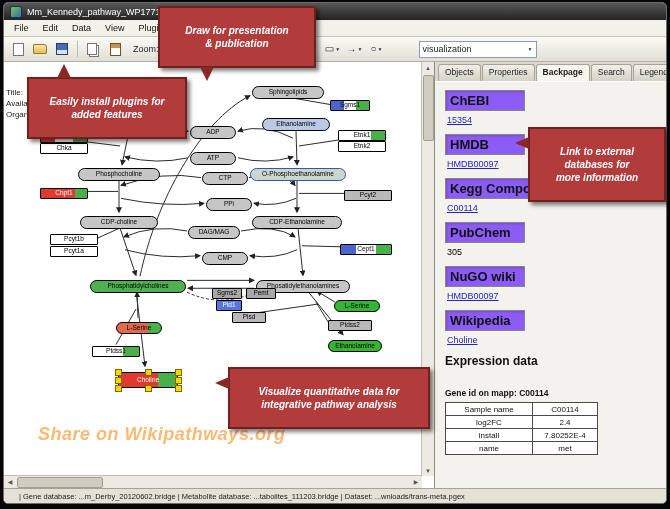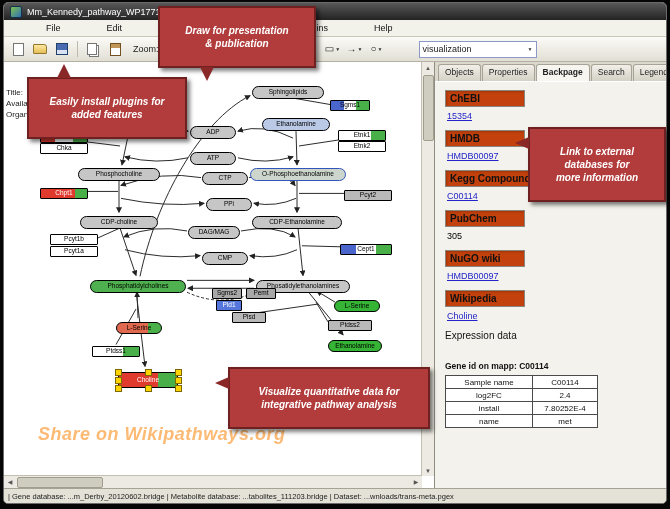--- a/index.html
+++ b/index.html
@@ -1,21 +1,21 @@
 <!DOCTYPE html>
 <html><head>
 <meta charset="utf-8">
 <style>
   html,body{margin:0;padding:0;width:670px;height:509px;background:#060606;font-family:"Liberation Sans",sans-serif;overflow:hidden;}
   .screen{position:relative;width:670px;height:509px;}
   .window{position:absolute;left:3px;top:2px;right:3px;bottom:5px;background:#e6e3da;border:1px solid #6b6b6b;border-radius:5px;overflow:hidden;display:flex;flex-direction:column;}
   .titlebar{height:17px;background:linear-gradient(#585858,#232323);color:#fff;font-size:9px;display:flex;align-items:center;gap:5px;padding:0 6px;flex:0 0 auto;}
   .appicon{width:10px;height:10px;background:linear-gradient(135deg,#7fc24f,#2f6fb4);border:1px solid #14324d;border-radius:2px;}
   .menubar{height:16px;background:#f2f1ea;border-bottom:1px solid #c9c6ba;display:flex;align-items:center;font-size:9px;color:#111;padding-left:3px;flex:0 0 auto;}
-  .mi{padding:1px 7px;cursor:default;margin-left:32px;}
+  .mi{padding:1px 7px;cursor:default;}
   .toolbar{height:24px;background:linear-gradient(#fbfaf6,#e1dfd4);border-bottom:1px solid #b4b1a4;display:flex;align-items:center;gap:2px;padding:0 4px;font-size:9px;color:#222;flex:0 0 auto;}
   .tbtn{height:18px;min-width:18px;display:flex;align-items:center;justify-content:center;gap:1px;border:1px solid transparent;border-radius:2px;}
   .tbtn .glyph{font-size:10px;line-height:1;}
   .ddarrow{font-size:5px;color:#333;}
   .sep{width:1px;height:16px;background:#bdbaae;margin:0 3px;}
   .zoombox,.vizbox{height:15px;border:1px solid #8b98c8;background:#fff;display:flex;align-items:center;justify-content:space-between;padding:0 3px;font-size:9px;}
   .zoombox{width:52px;}
   .vizbox{width:110px;margin-left:30px;}
   .zoomlabel{margin:0 3px 0 6px;}
   [data-name="new-file-icon"]{width:9px;height:11px;background:#fff;border:1px solid #767676;}
@@ -35,30 +35,30 @@
   .vscroll{position:absolute;right:0;top:0;bottom:12px;width:12px;background:#eceae2;border-left:1px solid #c2bfb2;}
   .hscroll{position:absolute;left:0;right:12px;bottom:0;height:12px;background:#eceae2;border-top:1px solid #c2bfb2;}
   .scr-arrow{position:absolute;font-size:6px;color:#555;width:12px;height:11px;display:flex;align-items:center;justify-content:center;}
   .thumbv{position:absolute;left:1px;top:13px;width:9px;height:64px;background:#cfccc0;border:1px solid #a19e90;border-radius:2px;}
   .thumbh{position:absolute;top:1px;left:13px;width:84px;height:9px;background:#cfccc0;border:1px solid #a19e90;border-radius:2px;}
   .sidepanel{flex:1;display:flex;flex-direction:column;background:#eae8e0;min-width:0;}
   .tabs{display:flex;gap:1px;padding:2px 3px 0;height:17px;flex:0 0 auto;background:#dbd8cd;border-bottom:1px solid #fff;}
   .tab{font-size:8.5px;padding:2px 6px 1px;background:linear-gradient(#f1efe8,#d4d1c5);border:1px solid #a6a396;border-bottom:none;border-radius:3px 3px 0 0;color:#222;}
   .tab.active{background:#f6f5f0;font-weight:bold;}
   .panelbody{flex:1;background:#f3f2ec;padding:8px 10px 4px;overflow:hidden;font-size:9px;color:#111;}
-  .dbheader{display:inline-block;min-width:66px;border:1px solid #8a887e;background:#c2410c;box-shadow:inset 1px 1px 2px rgba(0,0,0,.18);padding:2px 8px 2px 4px;font-weight:bold;font-size:10px;}
+  .dbheader{display:inline-block;min-width:66px;border:1px solid #8a887e;background:#8b5cf6;box-shadow:inset 1px 1px 2px rgba(0,0,0,.18);padding:2px 8px 2px 4px;font-weight:bold;font-size:13px;}
   .dblink{display:block;color:#2323cc;text-decoration:underline;font-size:9px;margin:4px 0 9px 2px;}
   .dblink.plain{color:#000;text-decoration:none;}
-  .exp-title{font-weight:normal;font-size:10px;margin:6px 0 0;}
+  .exp-title{font-weight:bold;font-size:12px;margin:6px 0 0;}
   .mapp{font-weight:bold;font-size:8.5px;margin:20px 0 4px;}
   table.expr{border-collapse:collapse;font-size:8px;}
   table.expr td{border:1px solid #4a4a4a;background:#fff;padding:1.5px 4px;text-align:center;}
   table.expr td:first-child{width:78px;}
   table.expr td:last-child{width:56px;}
-  .statusbar{height:14px;background:#e4e1d6;border-top:1px solid #a5a296;font-size:7.5px;color:#222;display:flex;align-items:center;padding:0 4px;flex:0 0 auto;white-space:nowrap;overflow:hidden;text-align:right;}
+  .statusbar{height:14px;background:#e4e1d6;border-top:1px solid #a5a296;font-size:7.5px;color:#222;display:flex;align-items:center;padding:0 15px;flex:0 0 auto;white-space:nowrap;overflow:hidden;text-align:right;}
   .callout{position:absolute;background:#b23c3c;border:2px solid #6f2020;color:#fff;font-weight:bold;font-style:italic;font-size:10px;line-height:1.3;text-align:center;padding:3px 8px;box-shadow:3px 3px 4px rgba(0,0,0,.5);z-index:60;white-space:pre-line;}
   .tail{position:absolute;width:0;height:0;}
   .tail.down{border-left:7px solid transparent;border-right:7px solid transparent;border-top:14px solid #8a2727;bottom:-15px;left:40px;}
   .tail.up{border-left:7px solid transparent;border-right:7px solid transparent;border-bottom:14px solid #8a2727;top:-15px;left:28px;}
   .tail.left{border-top:6px solid transparent;border-bottom:6px solid transparent;border-right:14px solid #8a2727;left:-15px;top:8px;}
   .share{position:absolute;left:38px;top:424px;color:#fdba74;font-size:18px;font-weight:bold;font-style:italic;z-index:30;letter-spacing:.5px;}
 </style>
 </head>
 <body>
 

